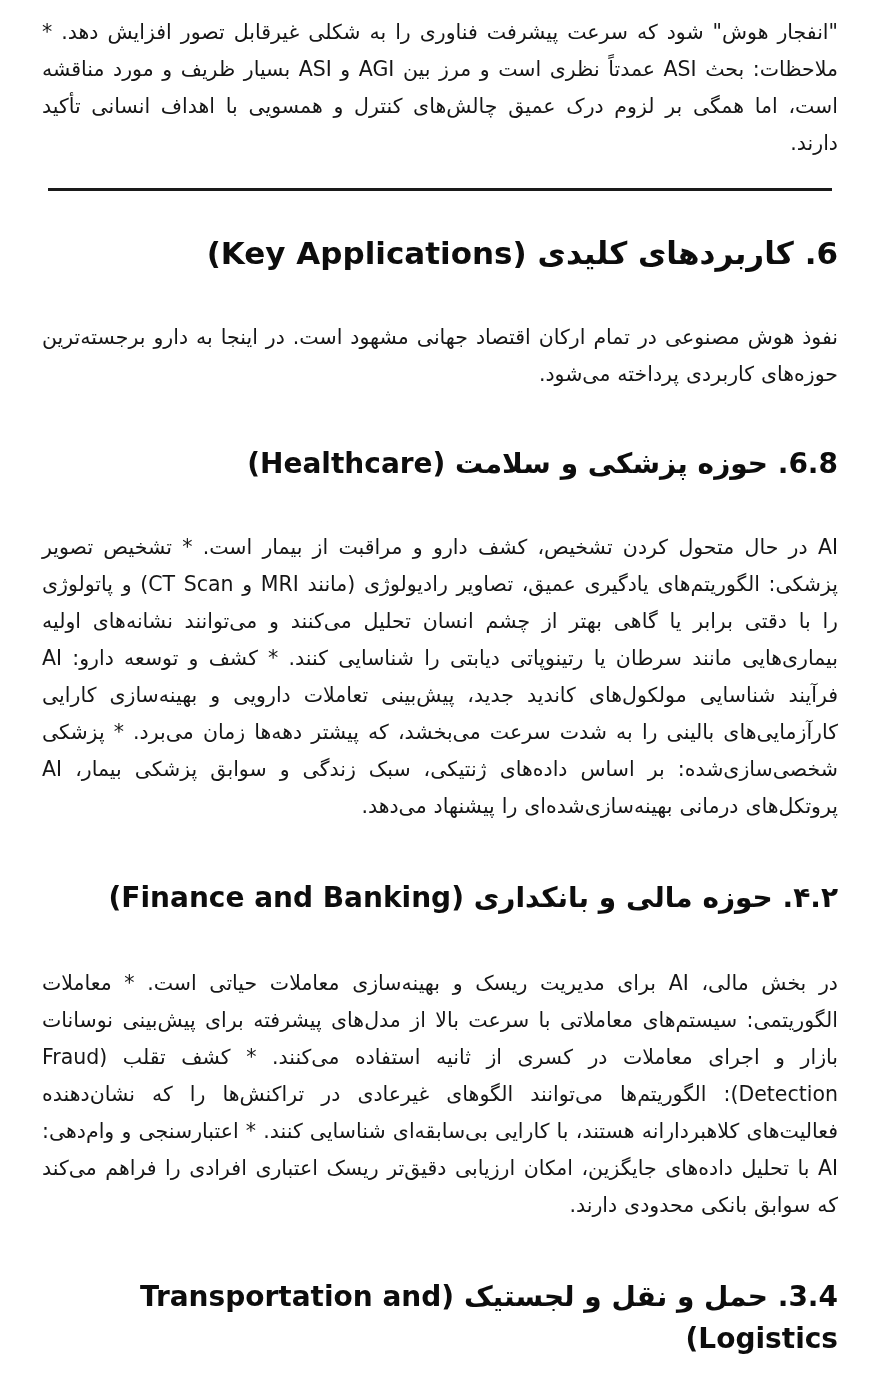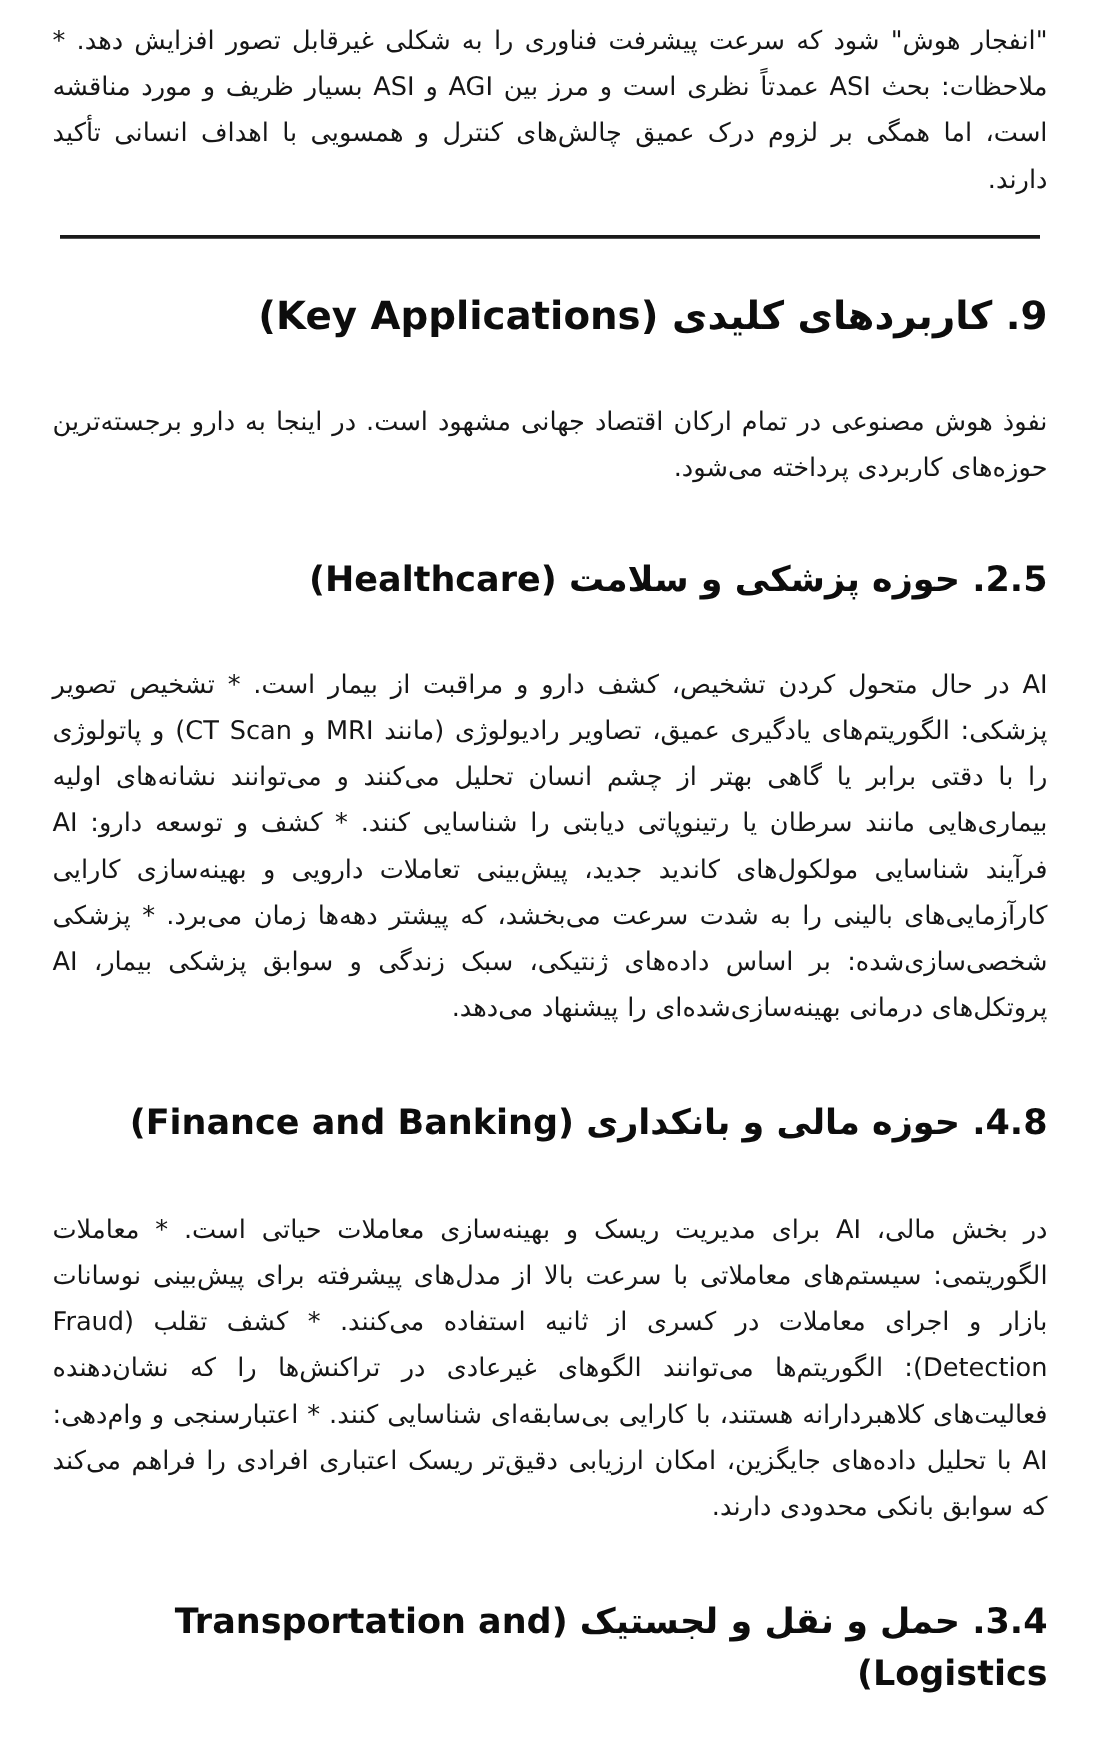--- a/index.html
+++ b/index.html
@@ -88,37 +88,37 @@
 <body>
 
 <div class="page">
 
   <p class="body para-lead">"انفجار هوش" شود که سرعت پیشرفت فناوری را به شکلی غیرقابل تصور افزایش دهد. * ملاحظات: بحث ASI عمدتاً نظری است و مرز بین AGI و ASI بسیار ظریف و مورد مناقشه است، اما همگی بر لزوم درک عمیق چالش‌های کنترل و همسویی با اهداف انسانی تأکید دارند.</p>
 
   <hr class="rule">
 
   <div class="sp-after-rule"></div>
 
-  <h1 class="h-sec">9. کاربردهای کلیدی (Key Applications)</h1>
+  <h1 class="h-sec">6. کاربردهای کلیدی (Key Applications)</h1>
 
   <div class="sp-h1-body"></div>
 
   <p class="body">نفوذ هوش مصنوعی در تمام ارکان اقتصاد جهانی مشهود است. در اینجا به دارو برجسته‌ترین حوزه‌های کاربردی پرداخته می‌شود.</p>
 
   <div class="sp-body-h2"></div>
 
-  <h2 class="h-sub">2.5. حوزه پزشکی و سلامت (Healthcare)</h2>
+  <h2 class="h-sub">6.8. حوزه پزشکی و سلامت (Healthcare)</h2>
 
   <div class="sp-h2-body"></div>
 
   <p class="body">AI در حال متحول کردن تشخیص، کشف دارو و مراقبت از بیمار است. * تشخیص تصویر پزشکی: الگوریتم‌های یادگیری عمیق، تصاویر رادیولوژی (مانند MRI و CT Scan) و پاتولوژی را با دقتی برابر یا گاهی بهتر از چشم انسان تحلیل می‌کنند و می‌توانند نشانه‌های اولیه بیماری‌هایی مانند سرطان یا رتینوپاتی دیابتی را شناسایی کنند. * کشف و توسعه دارو: AI فرآیند شناسایی مولکول‌های کاندید جدید، پیش‌بینی تعاملات دارویی و بهینه‌سازی کارایی کارآزمایی‌های بالینی را به شدت سرعت می‌بخشد، که پیشتر دهه‌ها زمان می‌برد. * پزشکی شخصی‌سازی‌شده: بر اساس داده‌های ژنتیکی، سبک زندگی و سوابق پزشکی بیمار، AI پروتکل‌های درمانی بهینه‌سازی‌شده‌ای را پیشنهاد می‌دهد.</p>
 
   <div class="sp-body-h2-b"></div>
 
-  <h2 class="h-sub">4.8. حوزه مالی و بانکداری (Finance and Banking)</h2>
+  <h2 class="h-sub">۴.۲. حوزه مالی و بانکداری (Finance and Banking)</h2>
 
   <div class="sp-h2-body-b"></div>
 
   <p class="body">در بخش مالی، AI برای مدیریت ریسک و بهینه‌سازی معاملات حیاتی است. * معاملات الگوریتمی: سیستم‌های معاملاتی با سرعت بالا از مدل‌های پیشرفته برای پیش‌بینی نوسانات بازار و اجرای معاملات در کسری از ثانیه استفاده می‌کنند. * کشف تقلب (Fraud Detection): الگوریتم‌ها می‌توانند الگوهای غیرعادی در تراکنش‌ها را که نشان‌دهنده فعالیت‌های کلاهبردارانه هستند، با کارایی بی‌سابقه‌ای شناسایی کنند. * اعتبارسنجی و وام‌دهی: AI با تحلیل داده‌های جایگزین، امکان ارزیابی دقیق‌تر ریسک اعتباری افرادی را فراهم می‌کند که سوابق بانکی محدودی دارند.</p>
 
   <div class="sp-body-h2-c"></div>
 
   <h2 class="h-sub">3.4. حمل و نقل و لجستیک (Transportation and Logistics)</h2>
 
   <div class="sp-h2-body-c"></div>

